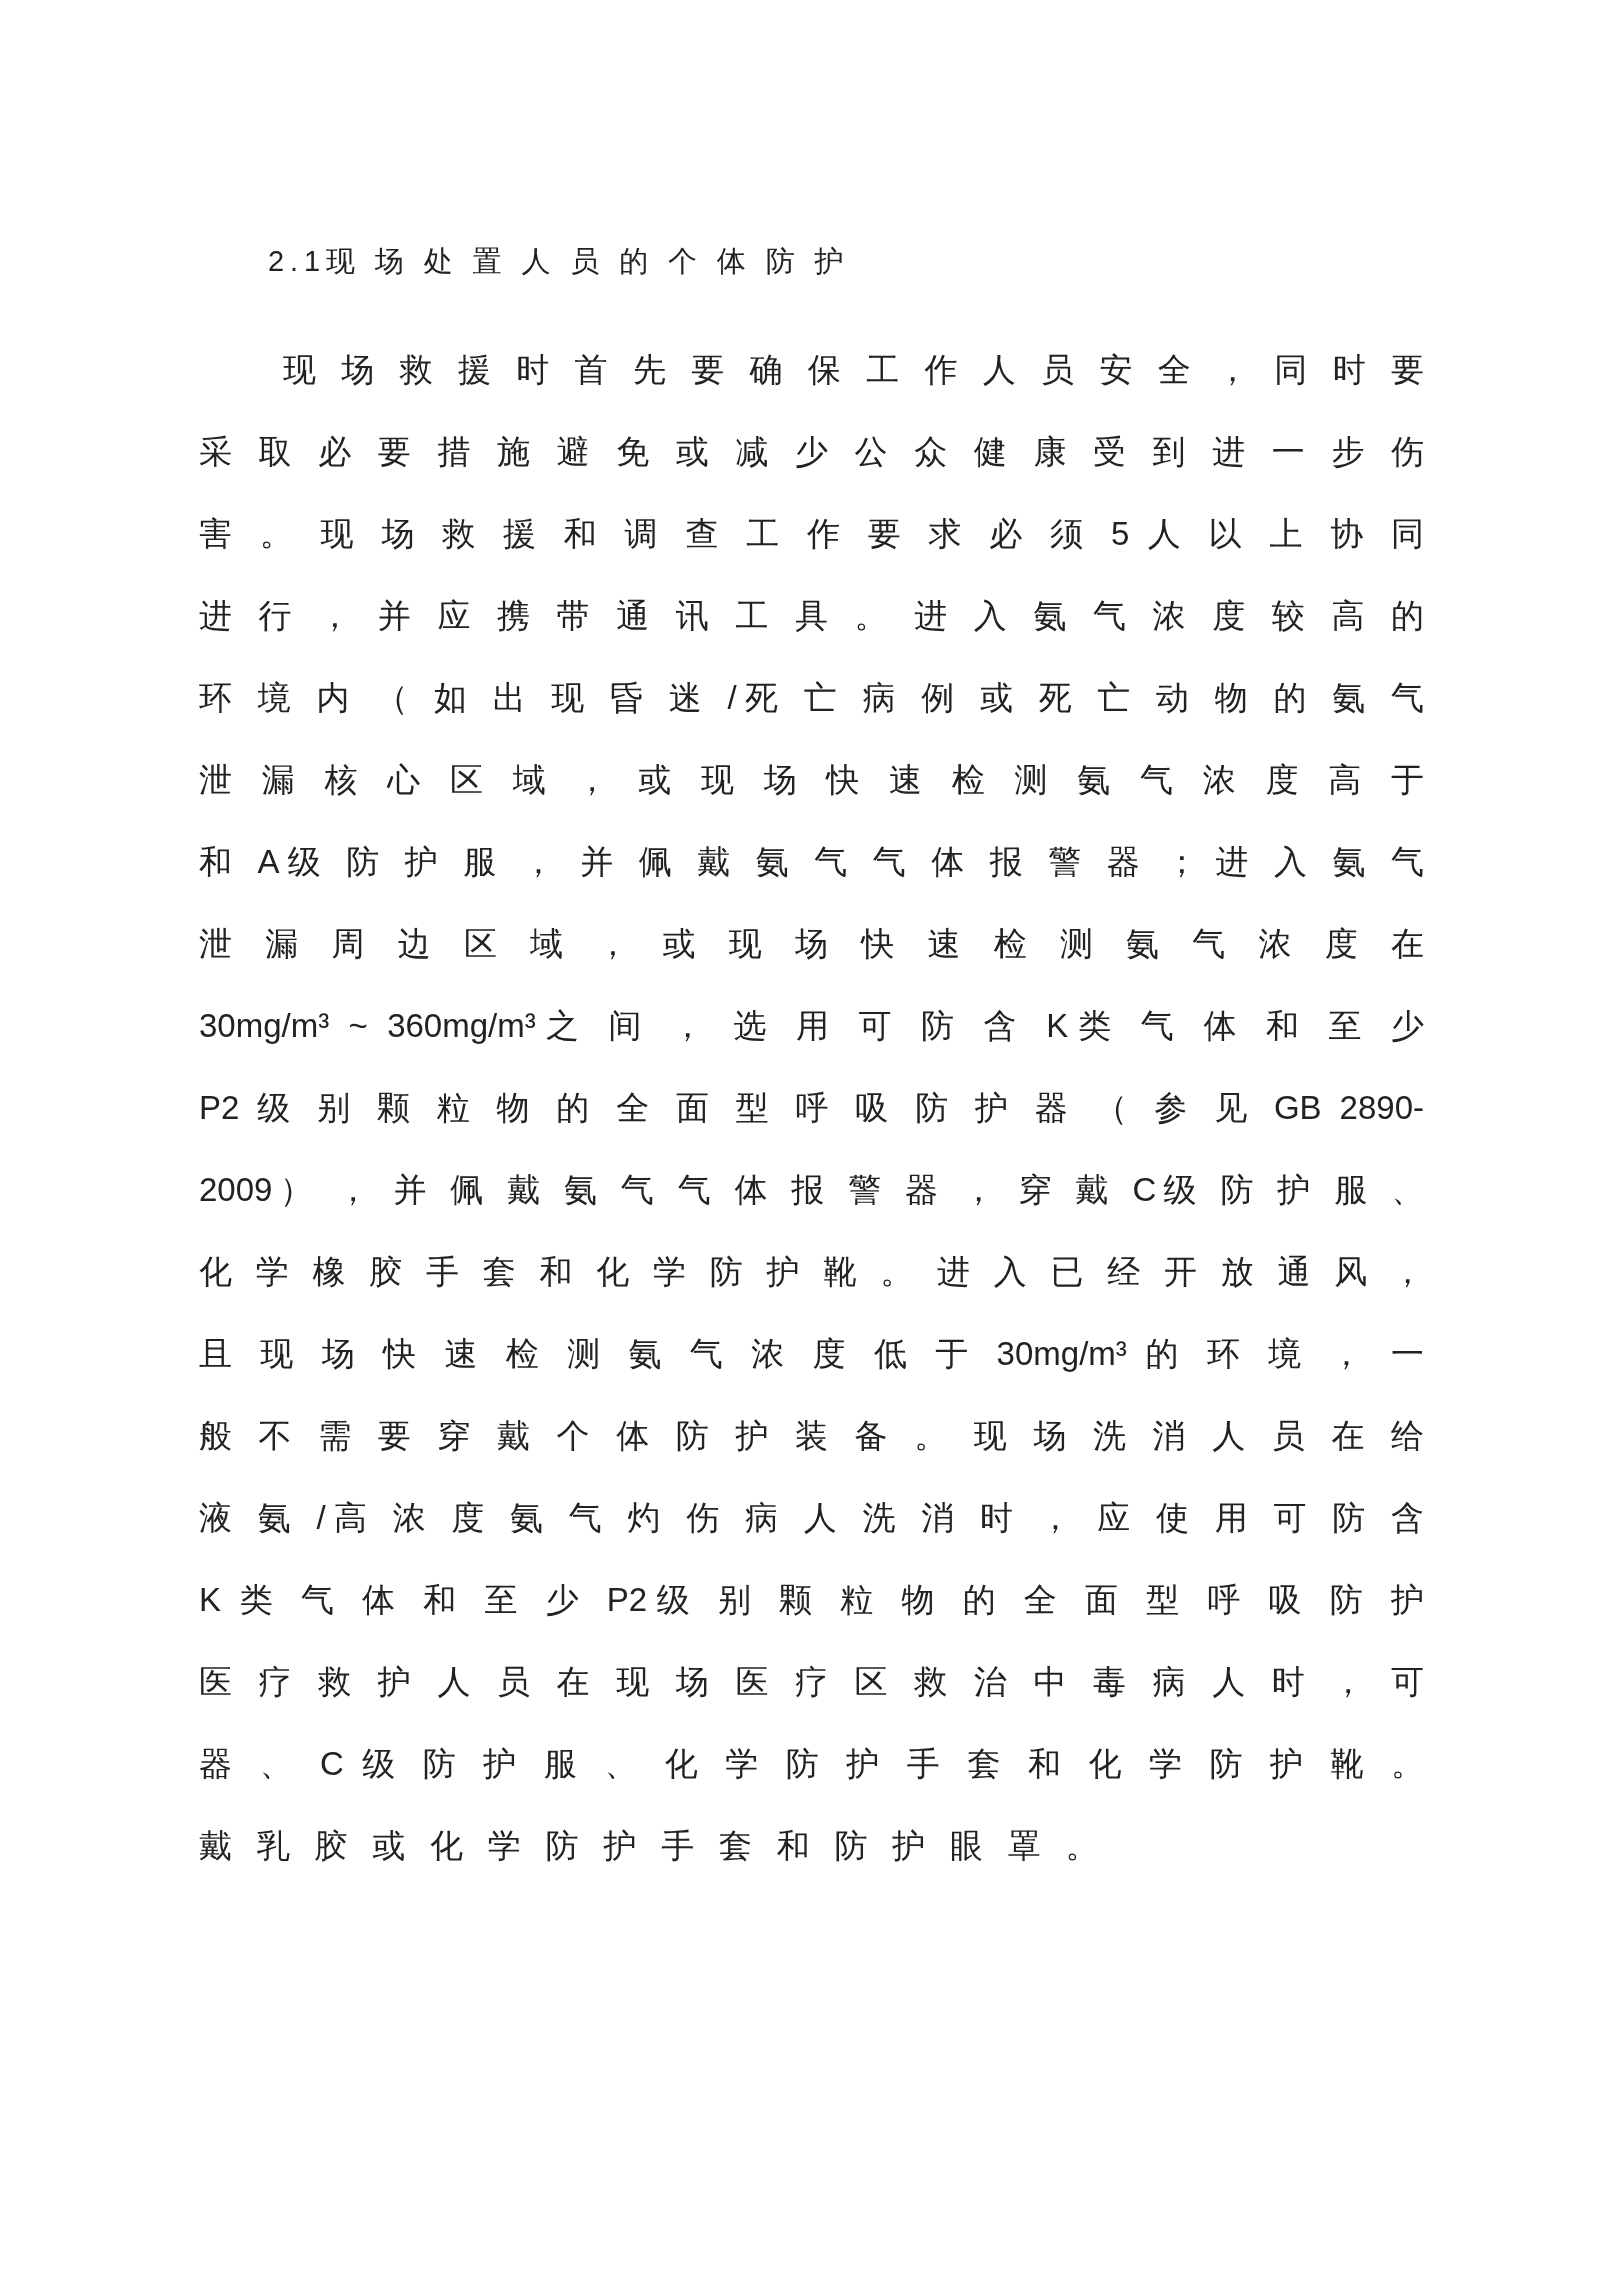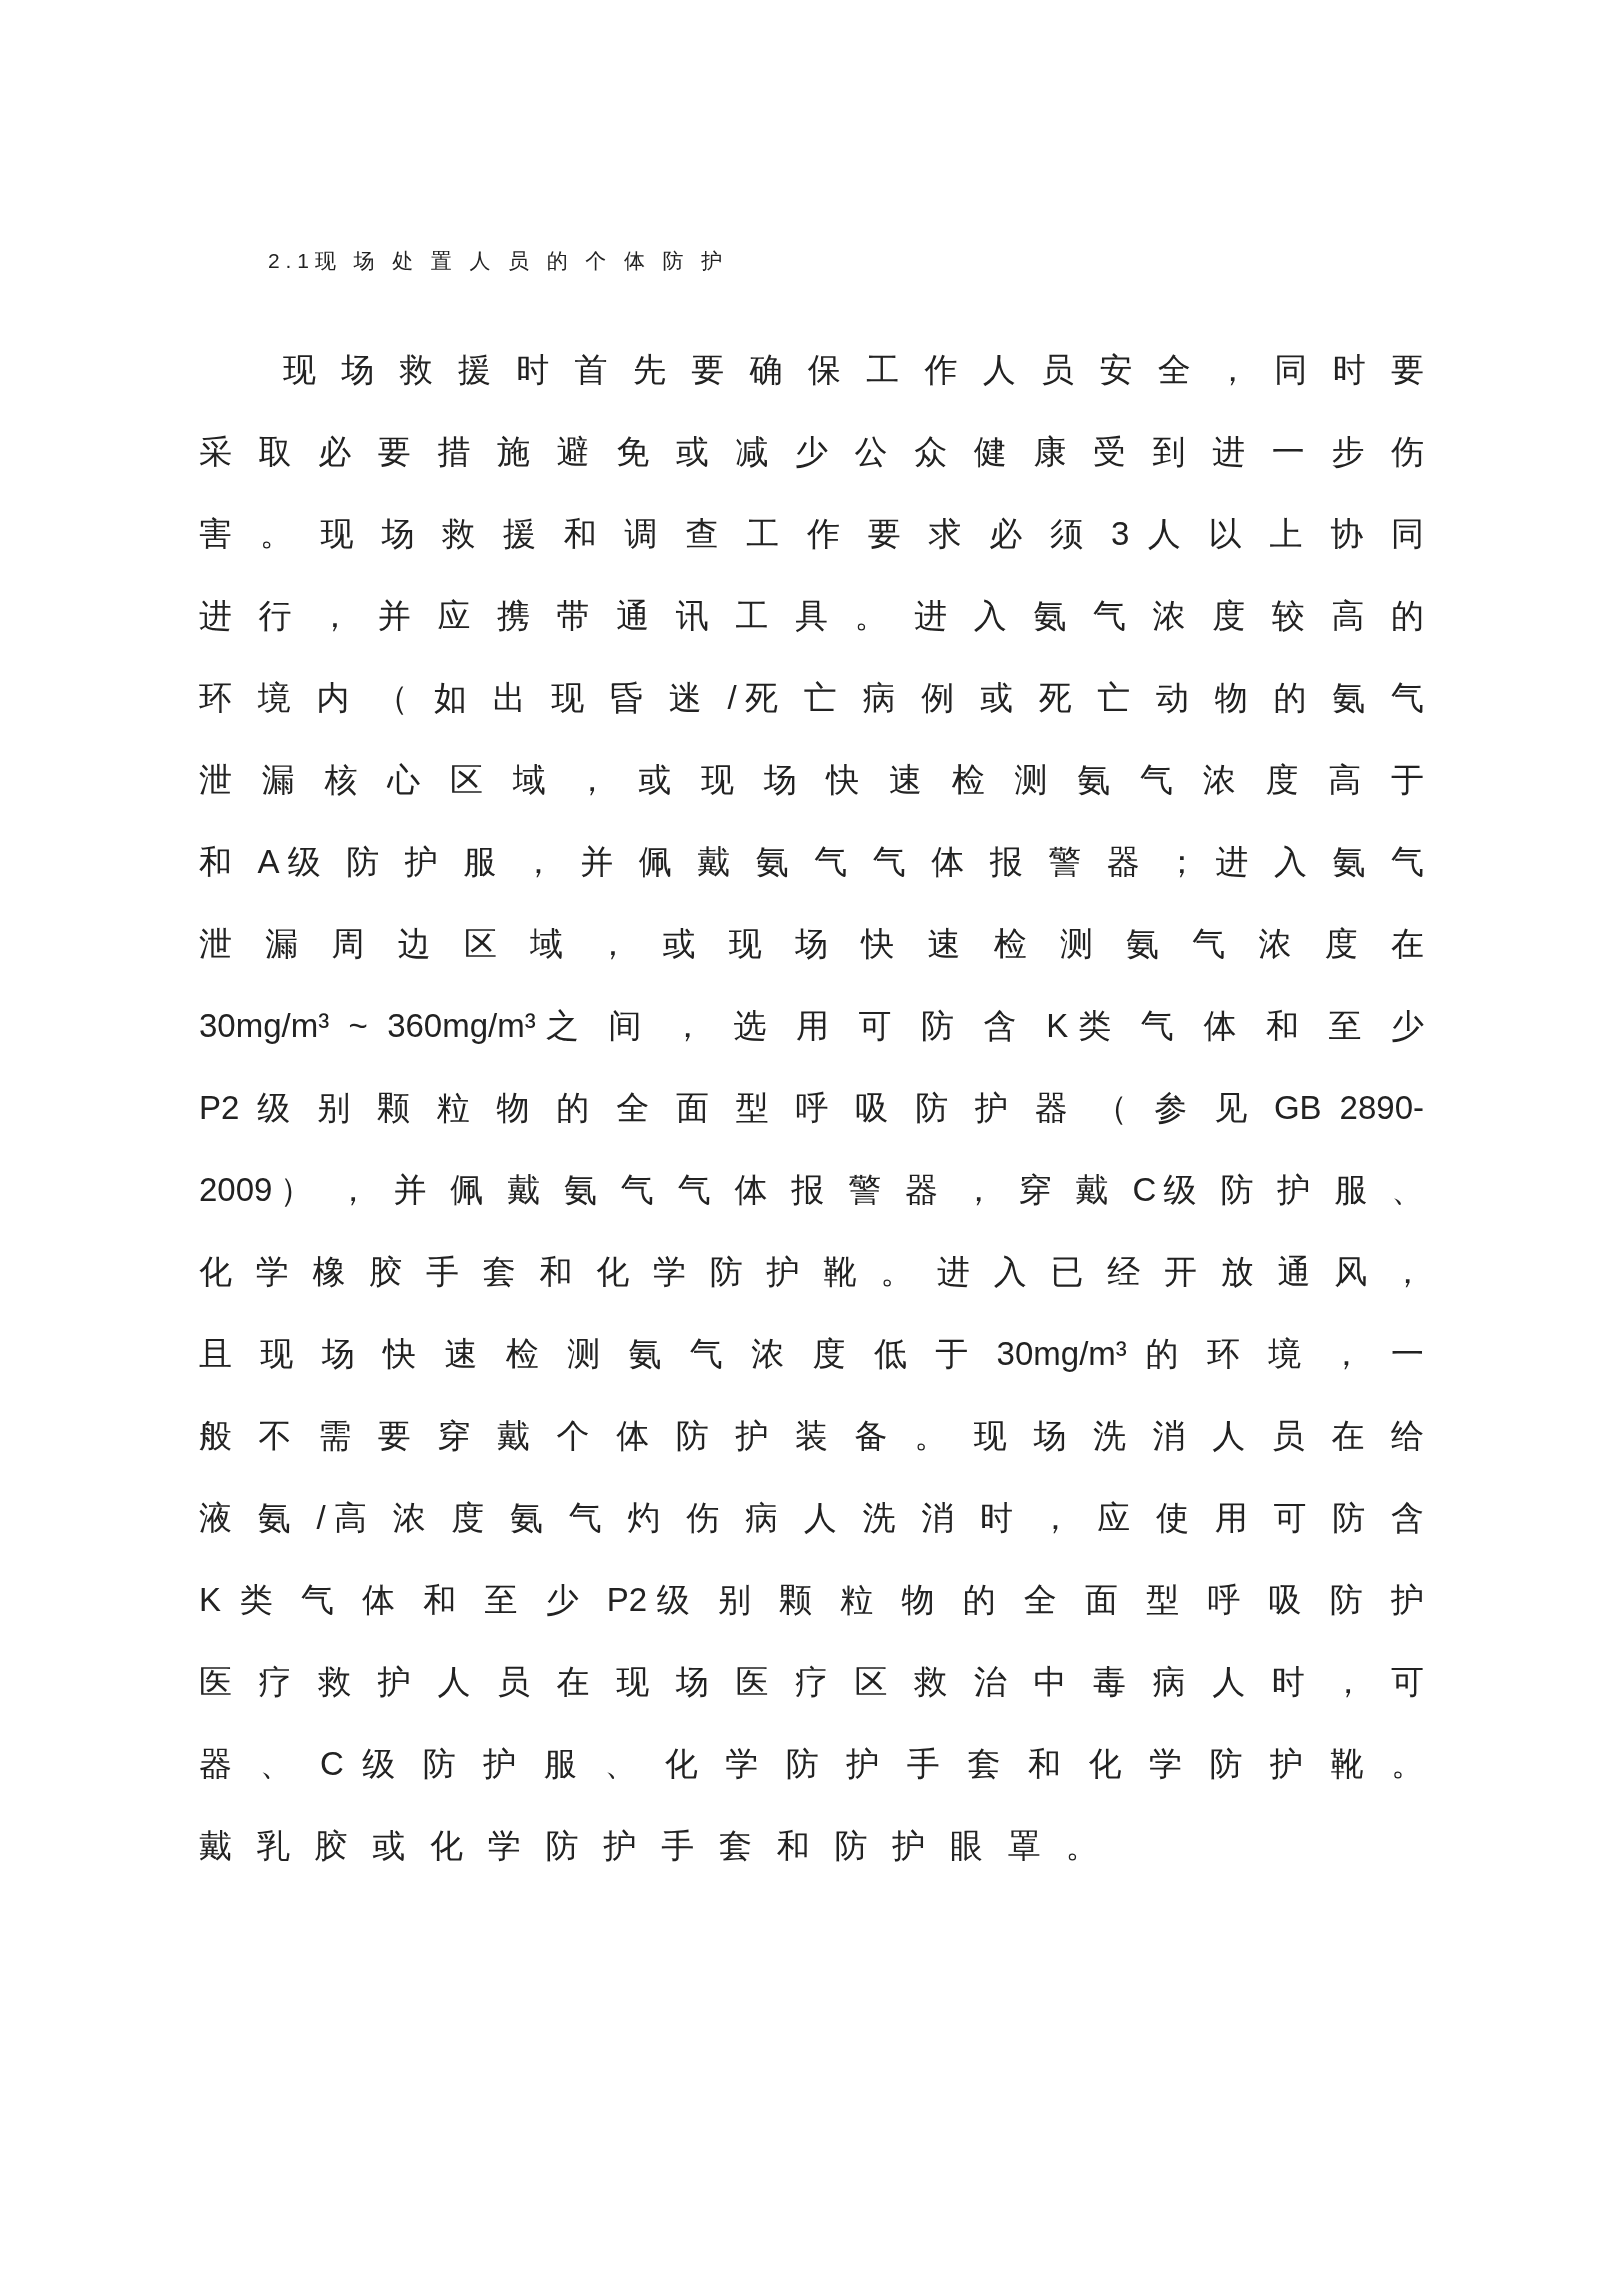--- a/index.html
+++ b/index.html
@@ -19,21 +19,21 @@
   .content {
     position: absolute;
     left: 199px;
     top: 220px;
     width: 1225px;
     color: #222222;
     font-size: 33px;
   }
   .heading {
     font-weight: normal;
-    font-size: 21px;
+    font-size: 29px;
     line-height: 82px;
     padding-left: 69px;
     letter-spacing: 5.9px;
     margin-bottom: 27.4px;
     white-space: nowrap;
   }
   .paragraph .line {
     line-height: 82px;
     text-align: justify;
     text-align-last: justify;
@@ -50,21 +50,21 @@
 </style>
 </head>
 <body>
 
 <div class="page">
   <div class="content">
     <h2 class="heading">2.1现 场 处 置 人 员 的 个 体 防 护</h2>
     <div class="paragraph">
         <div class="line first">现 场 救 援 时 首 先 要 确 保 工 作 人 员 安 全 ， 同 时 要</div>
         <div class="line">采 取 必 要 措 施 避 免  或 减 少 公 众 健 康 受 到 进 一 步 伤</div>
-        <div class="line">害 。 现 场 救 援 和 调 查 工 作 要 求 必 须  3 人 以 上 协 同</div>
+        <div class="line">害 。 现 场 救 援 和 调 查 工 作 要 求 必 须  5 人 以 上 协 同</div>
         <div class="line">进 行 ， 并 应 携 带 通 讯 工 具 。 进 入 氨 气 浓 度 较 高 的</div>
         <div class="line">环 境 内 （ 如 出 现 昏 迷 /死 亡 病 例 或 死 亡 动 物 的 氨 气</div>
         <div class="line">泄 漏 核 心 区 域 ， 或 现 场 快 速 检 测 氨 气 浓 度 高 于</div>
         <div class="line">和 A级 防 护 服 ， 并 佩 戴 氨 气 气 体 报 警 器 ； 进 入 氨 气</div>
         <div class="line">泄 漏 周 边 区 域 ， 或 现 场 快 速 检 测 氨 气 浓 度 在</div>
         <div class="line">30mg/m³ ~ 360mg/m³之 间 ， 选 用 可 防 含 K类 气 体 和 至 少</div>
         <div class="line">P2 级 别 颗 粒 物 的 全 面 型 呼 吸 防 护 器 （ 参 见 GB 2890-</div>
         <div class="line">2009） ， 并 佩 戴 氨 气 气 体 报 警 器 ， 穿 戴 C级 防 护 服 、</div>
         <div class="line">化 学 橡 胶 手 套 和 化 学 防 护 靴 。 进 入 已 经 开 放 通 风 ，</div>
         <div class="line">且 现 场 快 速 检 测 氨 气 浓 度 低 于  30mg/m³ 的 环 境 ， 一</div>

